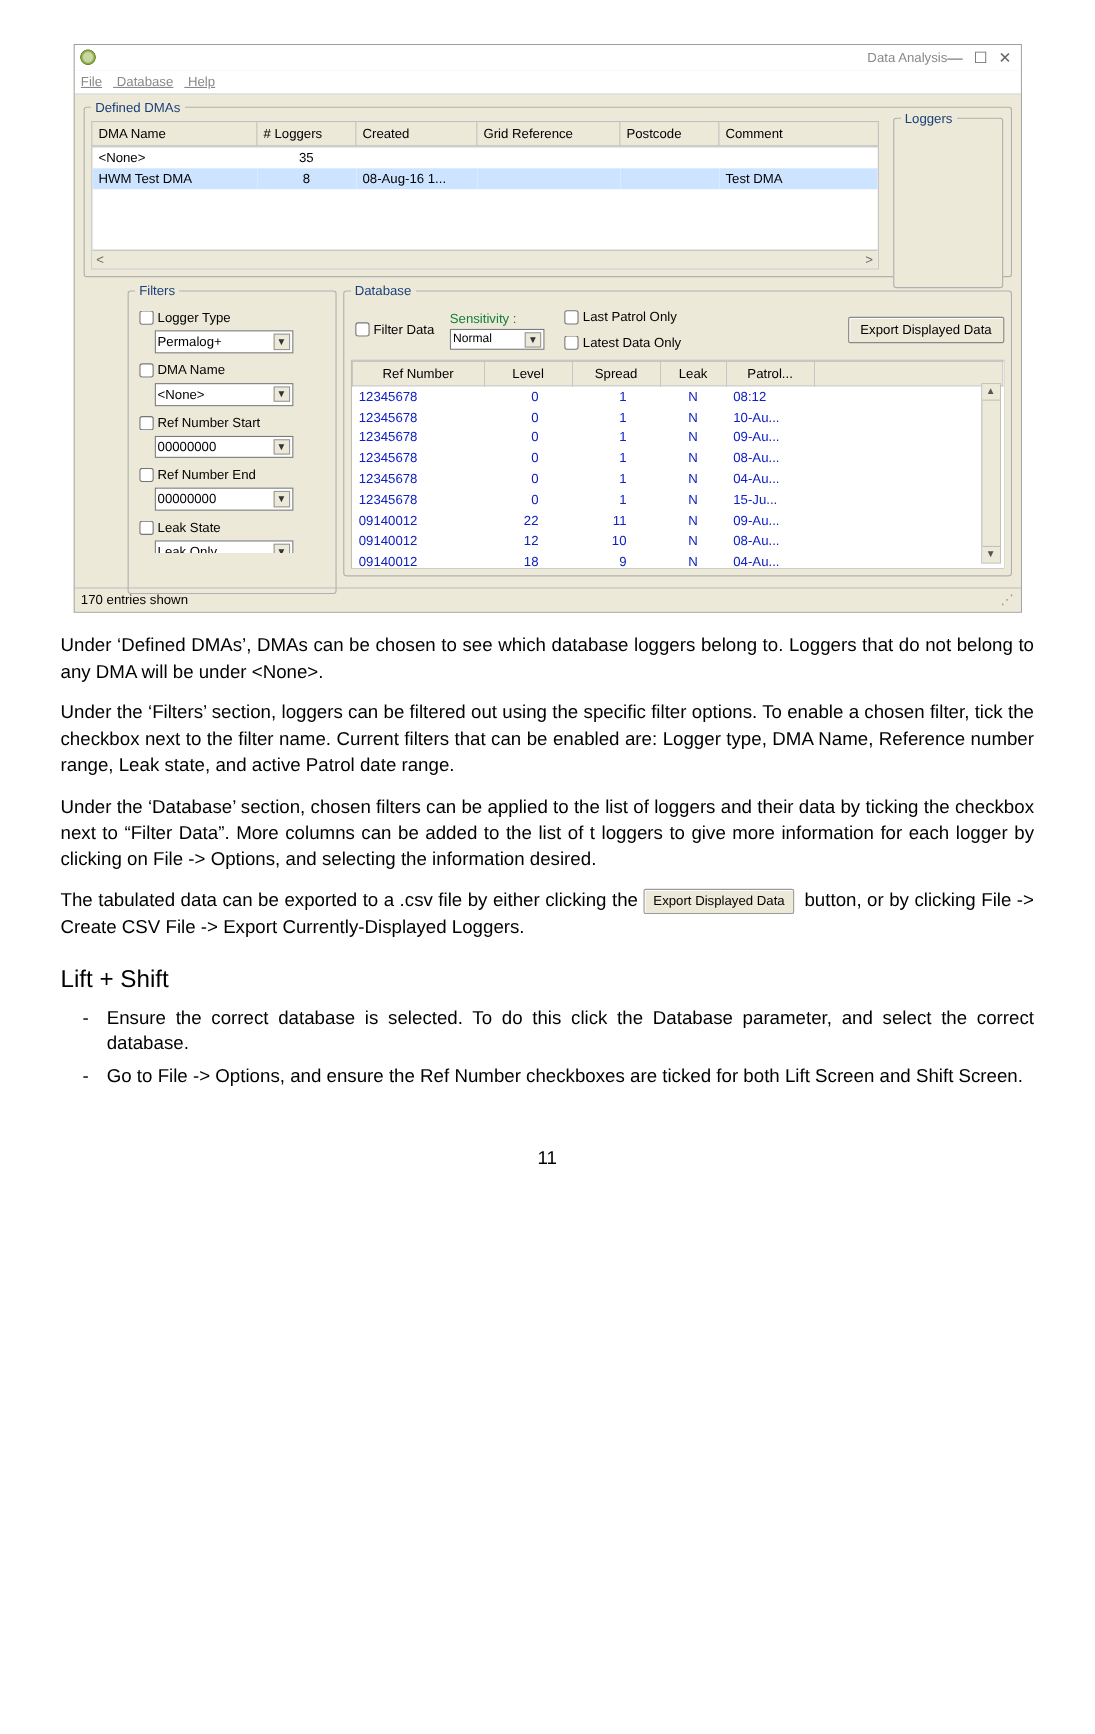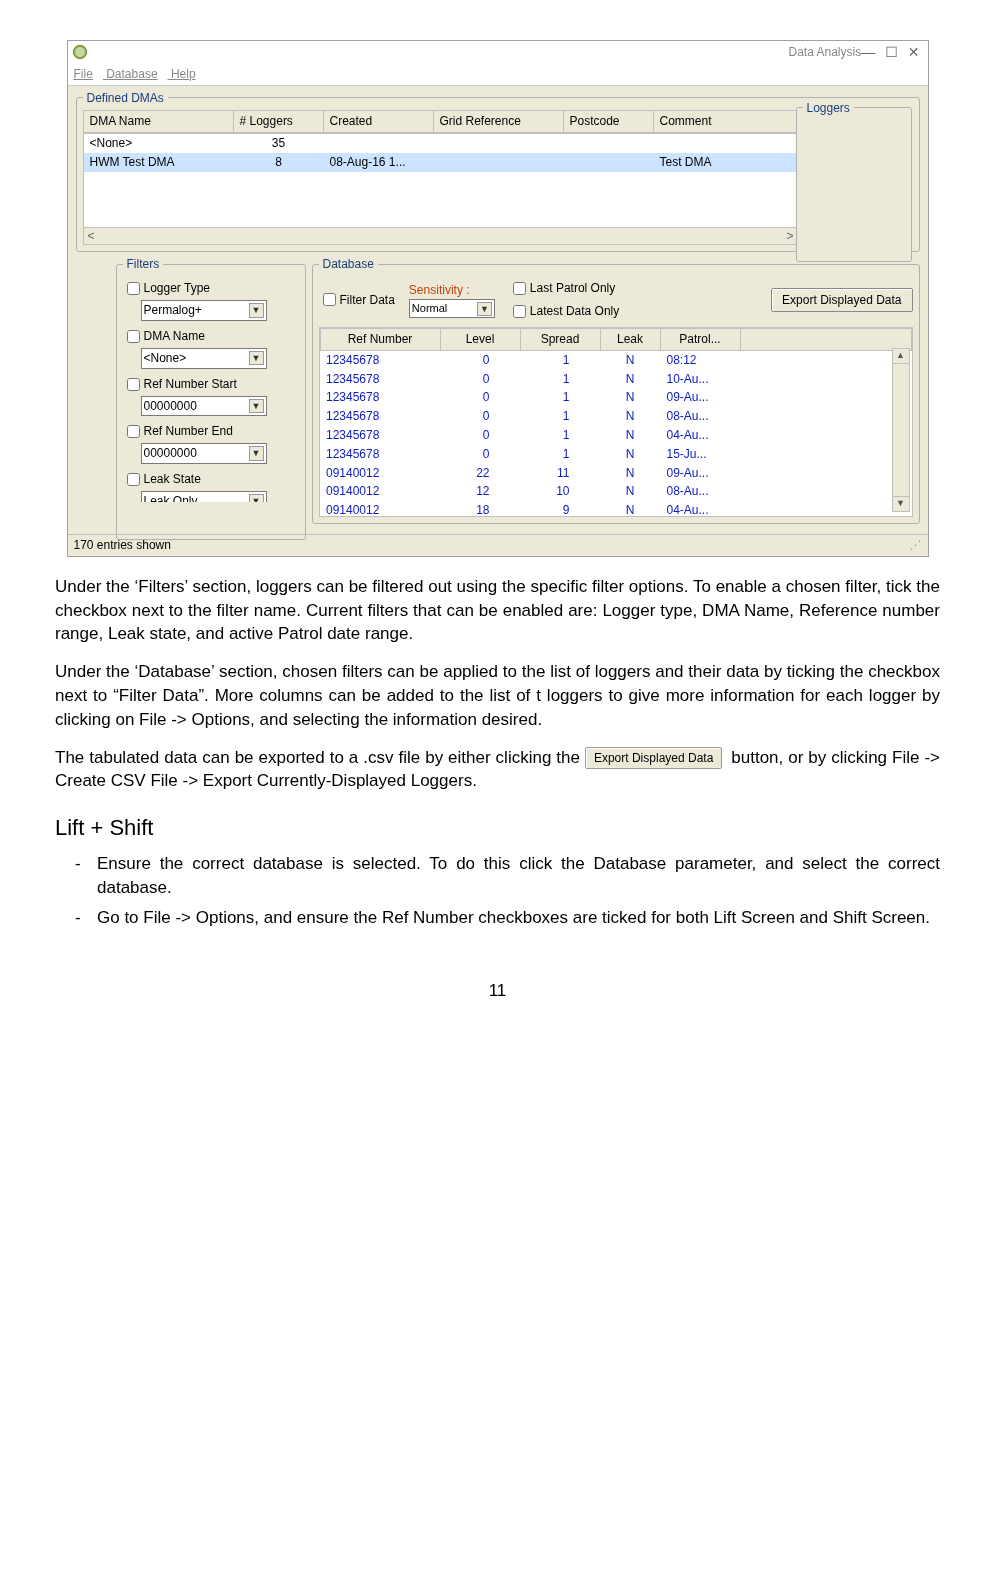--- a/index.html
+++ b/index.html
@@ -93,21 +93,21 @@
   }
   .dma-body table { width: 100%; border-collapse: collapse; table-layout: fixed; }
   .dma-body td { padding: 1px 6px; font-size: 12px; }
   .sel-row td { background: #cce4ff; }
   .scroll-hint { position:absolute; bottom:0; left:0; right:0; height:16px; display:flex; justify-content:space-between; align-items:center; background:#ece9d8; border-top:1px solid #c0c0c0;}
   .scroll-hint span{ padding:0 4px; color:#666;}
   .loggers-box {
     position: absolute;
     right: 8px;
     top: 10px;
-    width: 116px;
+    width: 100px;
     height: 150px;
   }
   .loggers-box fieldset { height: 100%; background:#ece9d8;}
   .lower {
     display: flex;
     gap: 6px;
     padding-left: 40px;
   }
   .filters-box {
     width: 190px;
@@ -137,21 +137,21 @@
     border:1px solid #999;
     padding:0 2px;
   }
   .db-box { flex:1; }
   .db-top {
     display:flex;
     align-items:center;
     gap:14px;
     margin-bottom:4px;
   }
-  .sens-lbl{ color:#c2410c; }
+  .sens-lbl{ color:#15803d; }
   .combo-small{
     display:inline-block;
     border:1px solid #7a7a7a;
     background:#fff;
     width:80px;
     padding:1px 2px;
     font-size:11px;
     position:relative;
   }
   .combo-small::after{
@@ -518,20 +518,21 @@
   </div>
 
   <div class="statusbar">
     <span>170 entries shown</span>
     <span class="resize">⋰</span>
   </div>
 
 </div>
 
 <div class="body-text">
+  <p class="justify">Under ‘Defined DMAs’, DMAs can be chosen to see which database loggers belong to. Loggers that do not belong to any DMA will be under &lt;None&gt;.</p>
   <p class="justify">Under the ‘Filters’ section, loggers can be filtered out using the specific filter options. To enable a chosen filter, tick the checkbox next to the filter name. Current filters that can be enabled are: Logger type, DMA Name, Reference number range, Leak state, and active Patrol date range.</p>
   <p class="justify">Under the ‘Database’ section, chosen filters can be applied to the list of loggers and their data by ticking the checkbox next to “Filter Data”. More columns can be added to the list of t loggers to give more information for each logger by clicking on File -&gt; Options, and selecting the information desired.</p>
   <p class="justify">
     <span>The tabulated data can be exported to a .csv file by either clicking the </span>
     <span class="inline-btn">Export Displayed Data</span>
     <span> button, or by clicking File -&gt; Create CSV File -&gt; Export Currently-Displayed Loggers.</span>
   </p>
 
   <h2 class="section">Lift + Shift</h2>
 

